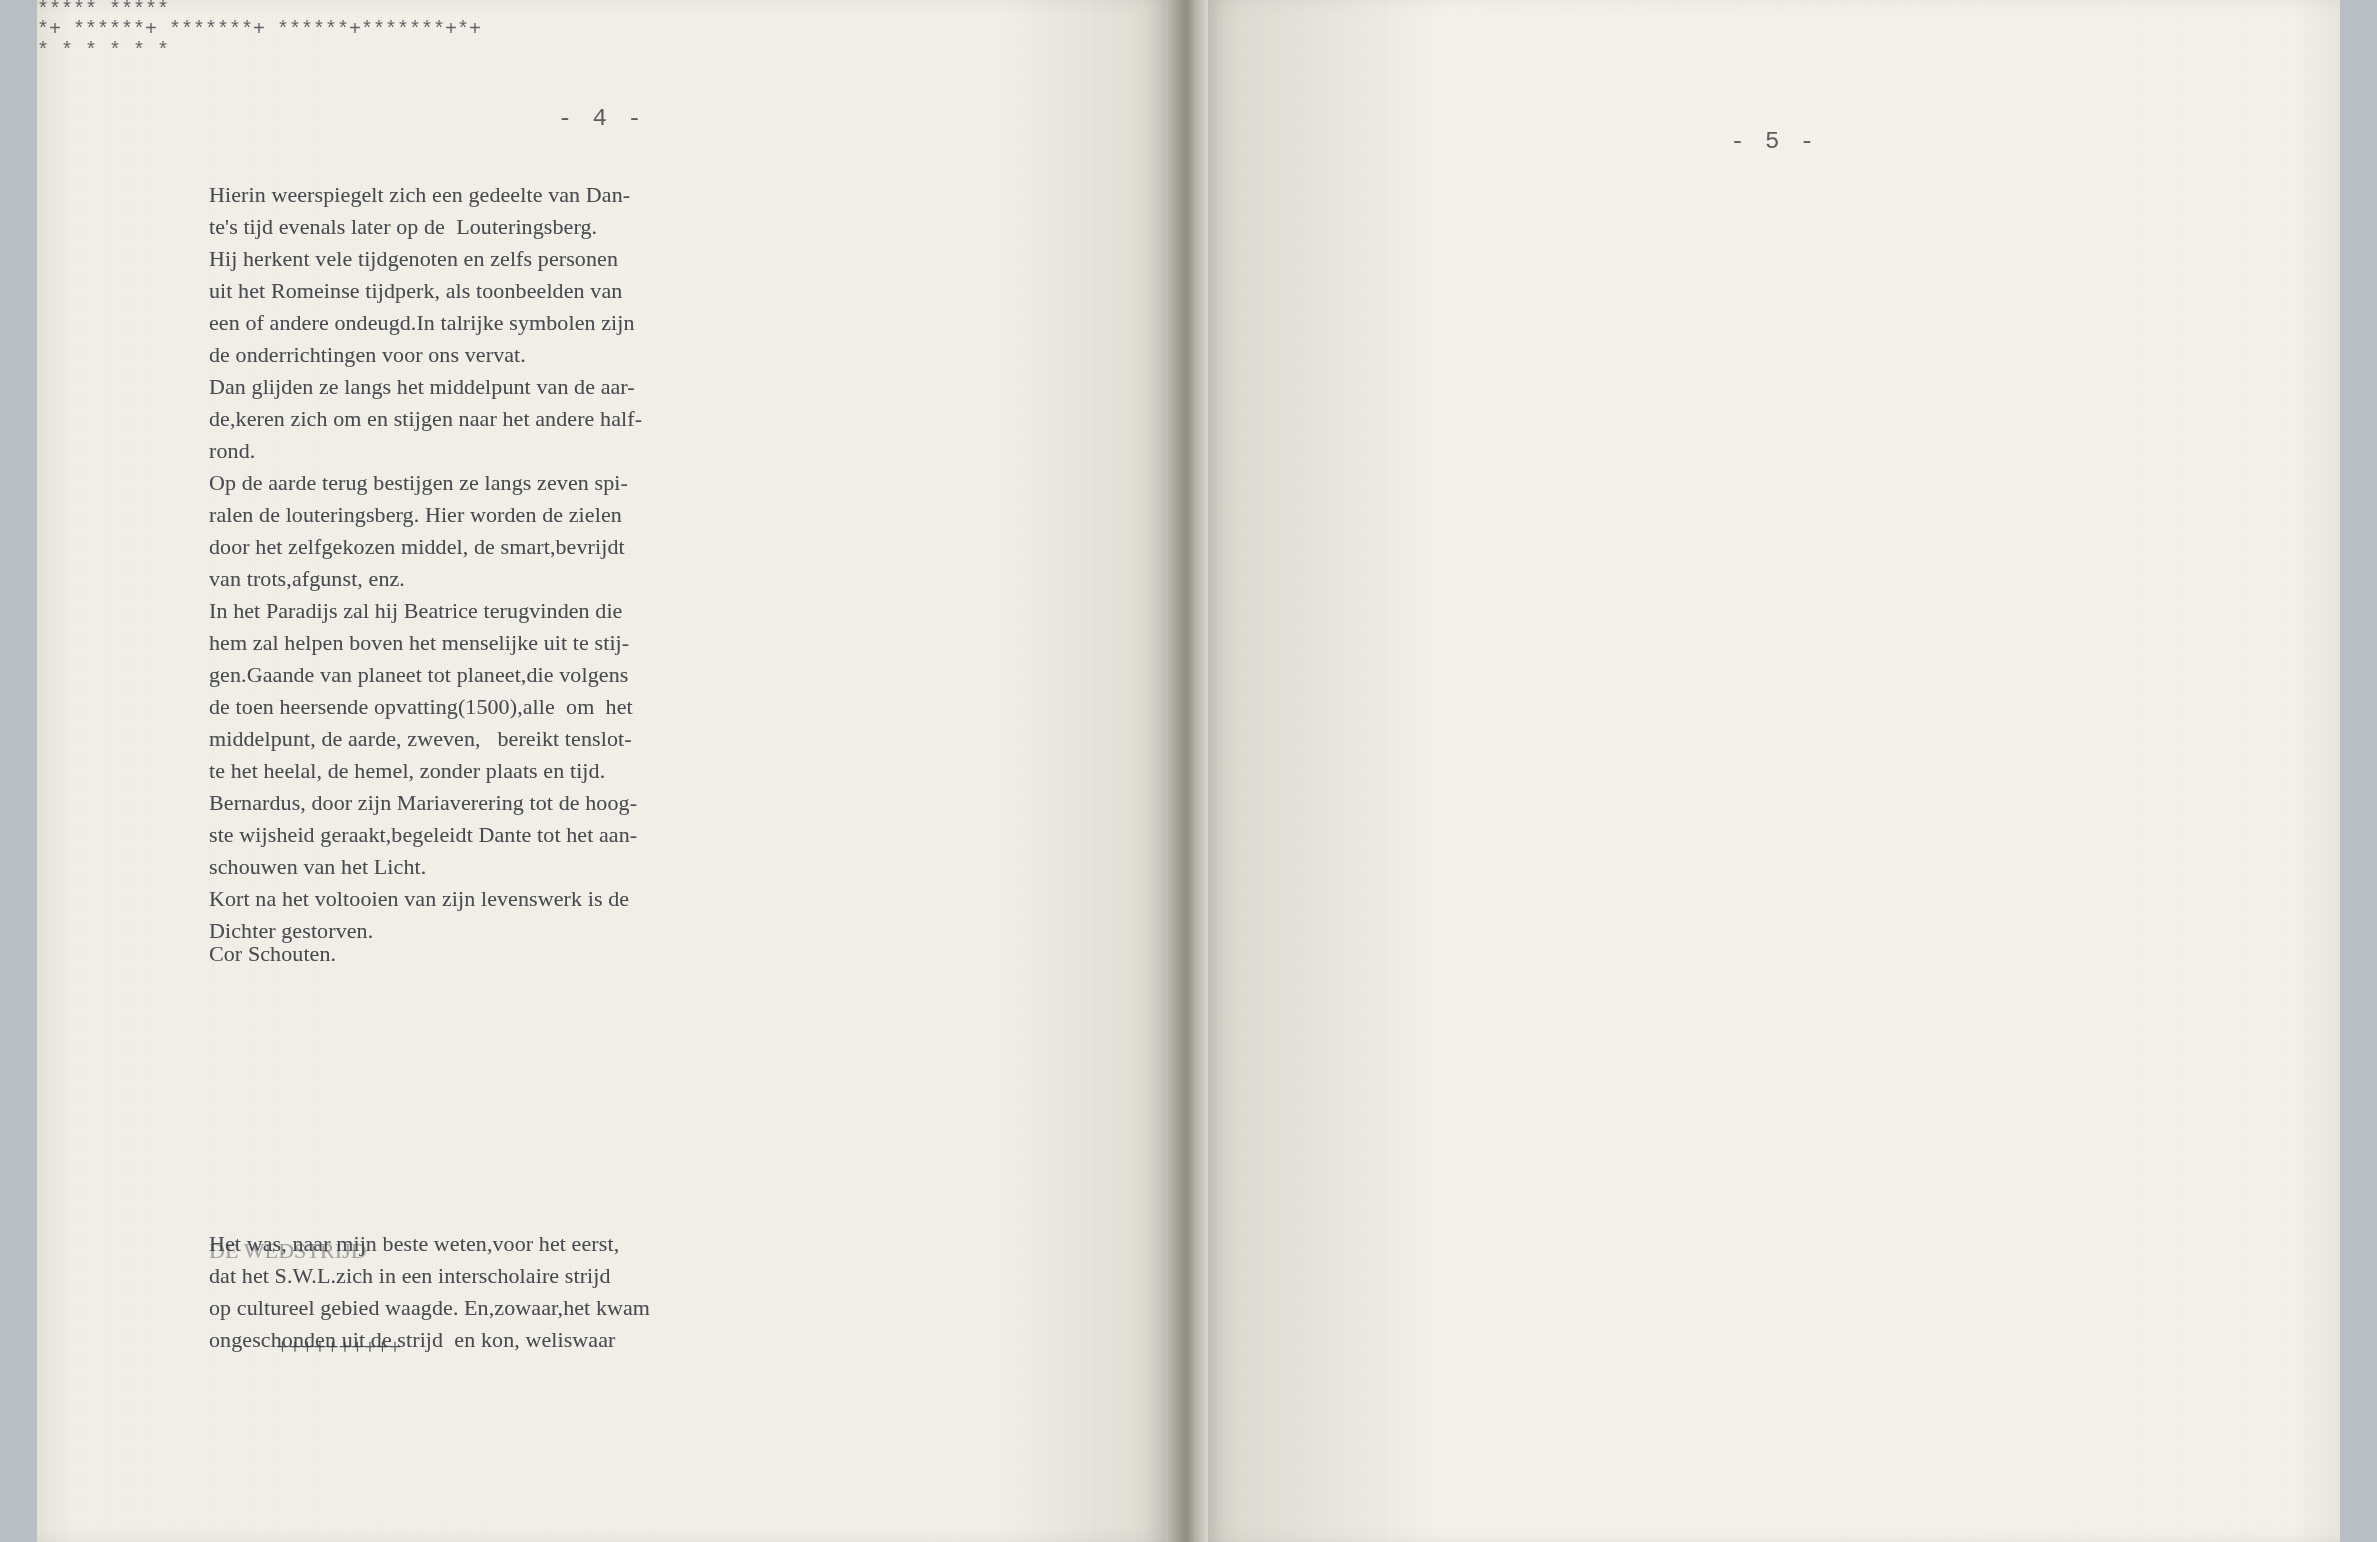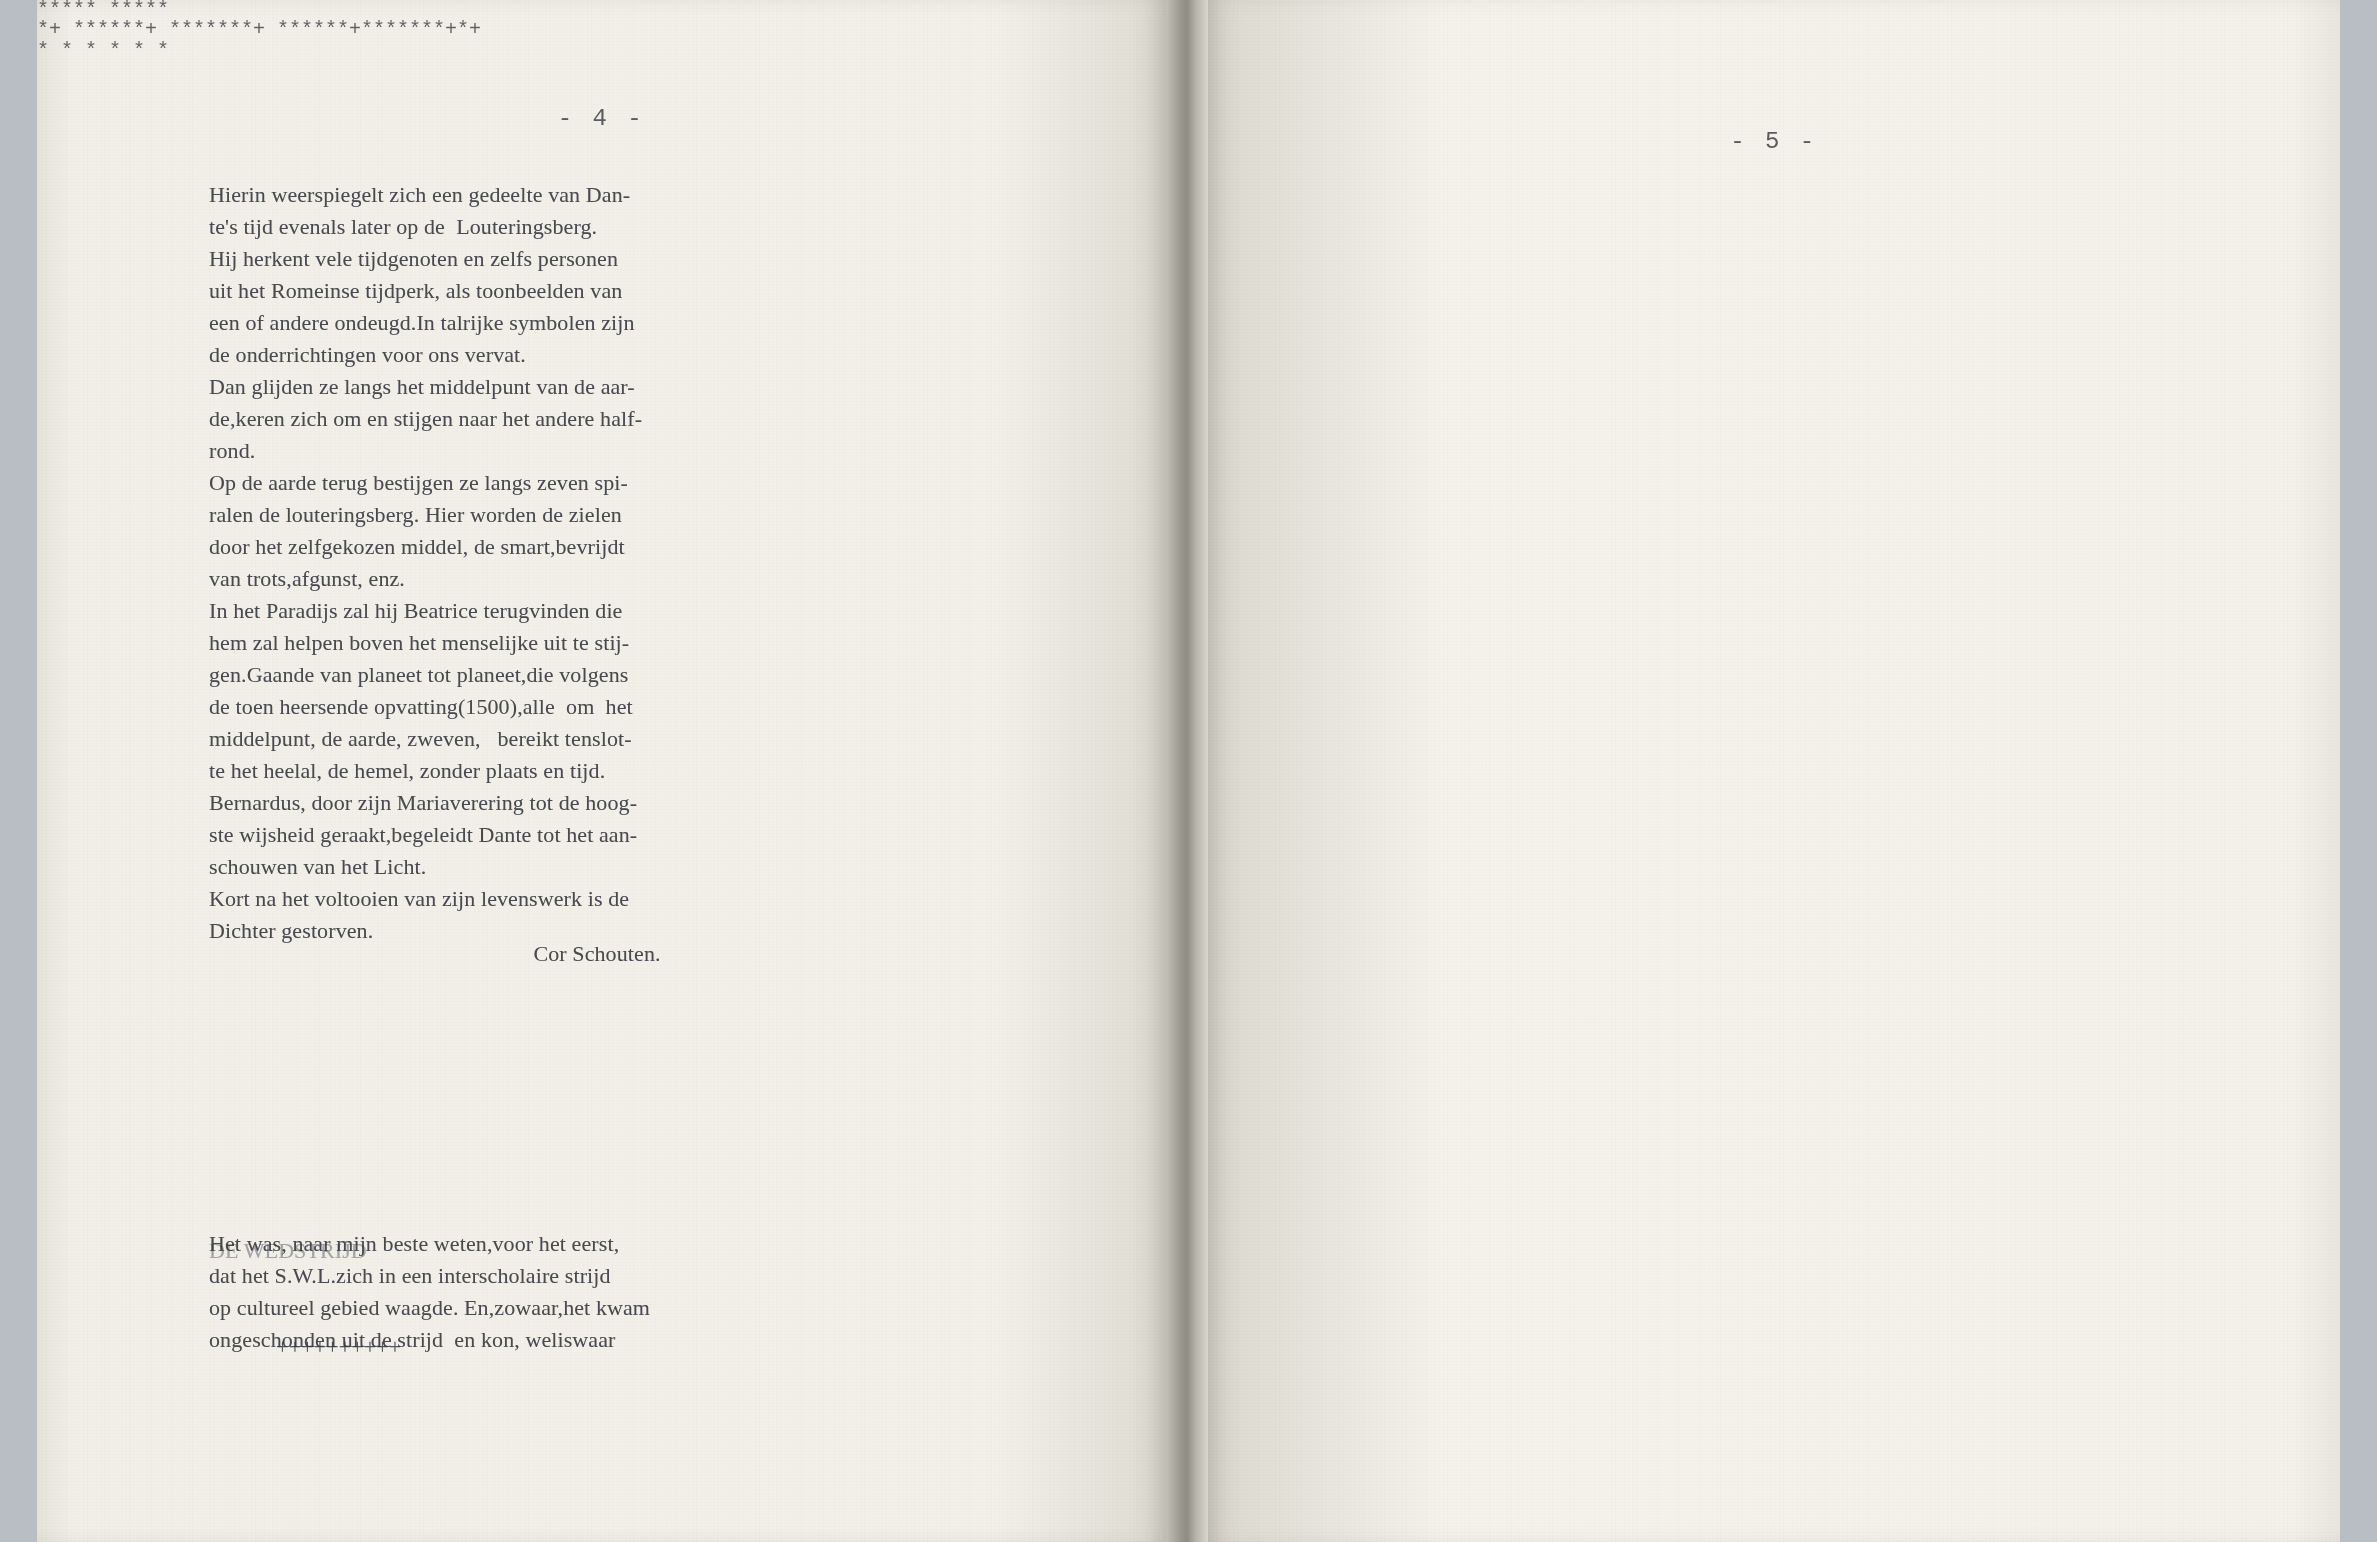--- a/index.html
+++ b/index.html
@@ -86,21 +86,21 @@
 
   .left .body-block {
     left: 172px;
     top: 179px;
     width: 878px;
   }
   .left .signature {
     left: 172px;
     top: 938px;
     width: 878px;
-    text-align: center;
+    text-align: left;
     padding-right: 102px;
     box-sizing: border-box;
   }
   .left .ornament {
     left: 172px;
     top: 992px;
     width: 896px;
     font-size: 20px;
     line-height: 20.3px;
     color: #3c3f46;

